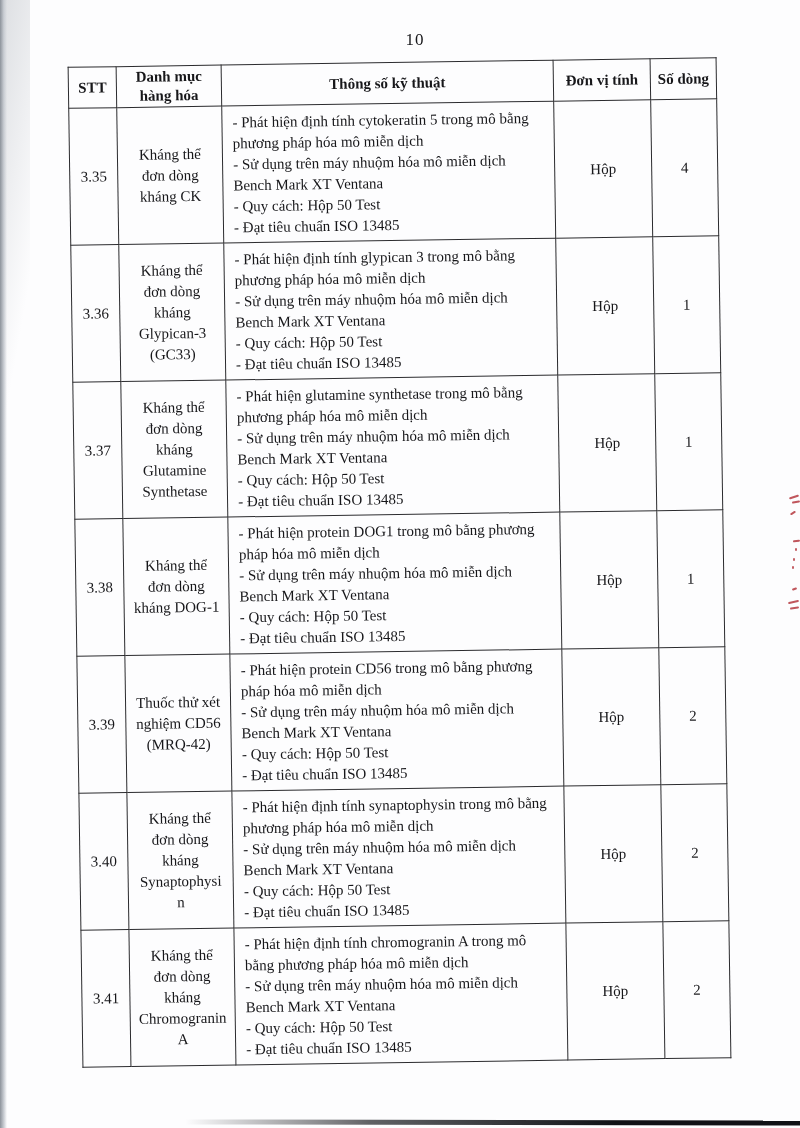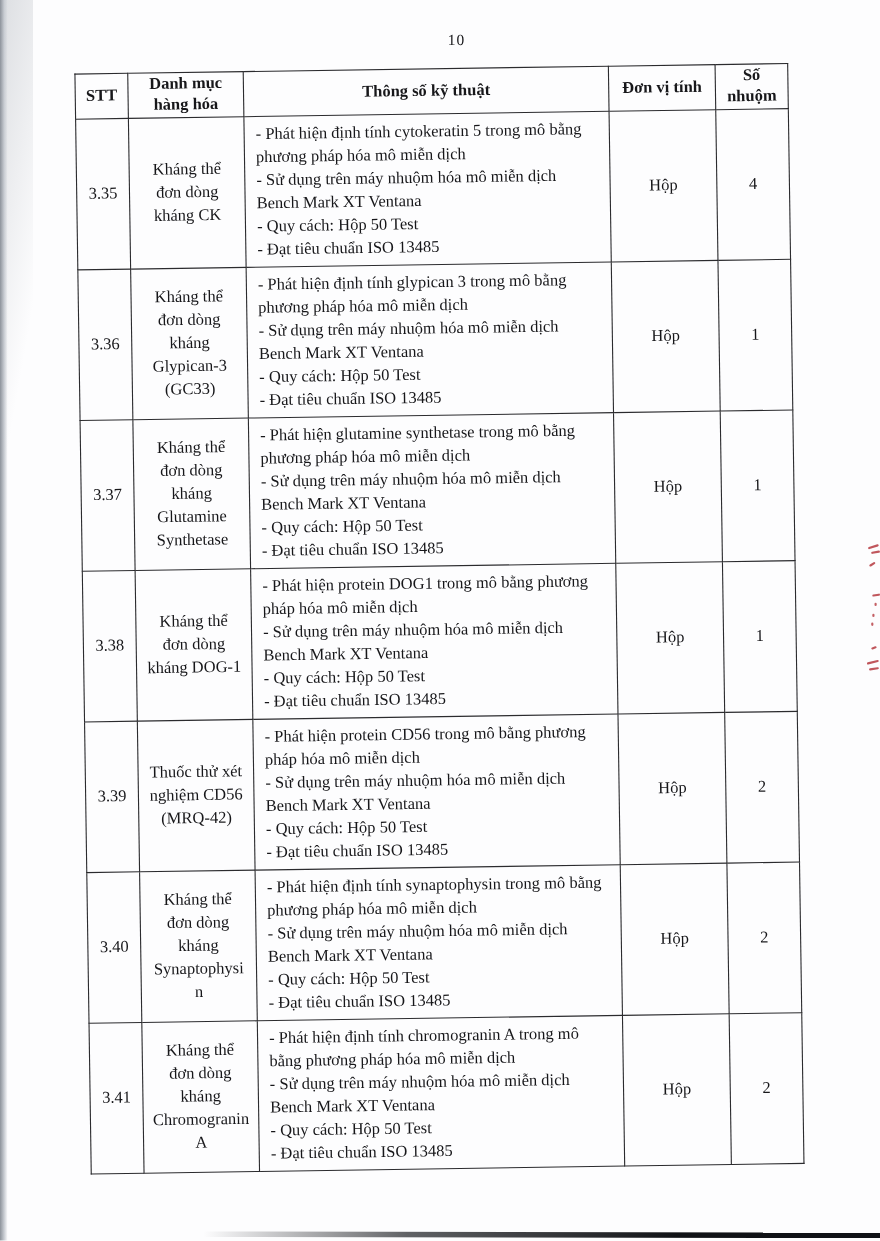--- a/index.html
+++ b/index.html
@@ -13,21 +13,21 @@
   .page {
     position: relative;
     width: 800px; height: 1128px;
     background: #fdfdfe;
     overflow: hidden;
   }
   .page-number {
     position: absolute;
     left: 380px; top: 30px; width: 70px;
     text-align: center;
-    font-size: 14px;
+    font-size: 17px;
     letter-spacing: 1px;
   }
   table.spec-table {
     position: absolute;
     left: 75px; top: 62px;
     width: 648px;
     border-collapse: collapse;
     table-layout: fixed;
     transform: rotate(-0.85deg);
     background: transparent;
@@ -109,21 +109,21 @@
       <col style="width:332px">
       <col style="width:97px">
       <col style="width:66px">
     </colgroup>
     <thead>
       <tr style="height:38px">
         <th>STT</th>
         <th>Danh mục hàng hóa</th>
         <th>Thông số kỹ thuật</th>
         <th>Đơn vị tính</th>
-        <th>Số nhuộm</th>
+        <th>Số dòng</th>
       </tr>
     </thead>
     <tbody>
       <tr style="height:126px">
         <td class="cell-stt">3.35</td>
         <td class="cell-category">Kháng thể đơn dòng kháng CK</td>
         <td class="cell-specs">
           <div class="spec-line">- Phát hiện định tính cytokeratin 5 trong mô bằng phương pháp hóa mô miễn dịch</div>
           <div class="spec-line">- Sử dụng trên máy nhuộm hóa mô miễn dịch Bench Mark XT Ventana</div>
           <div class="spec-line">- Quy cách: Hộp 50 Test</div>

